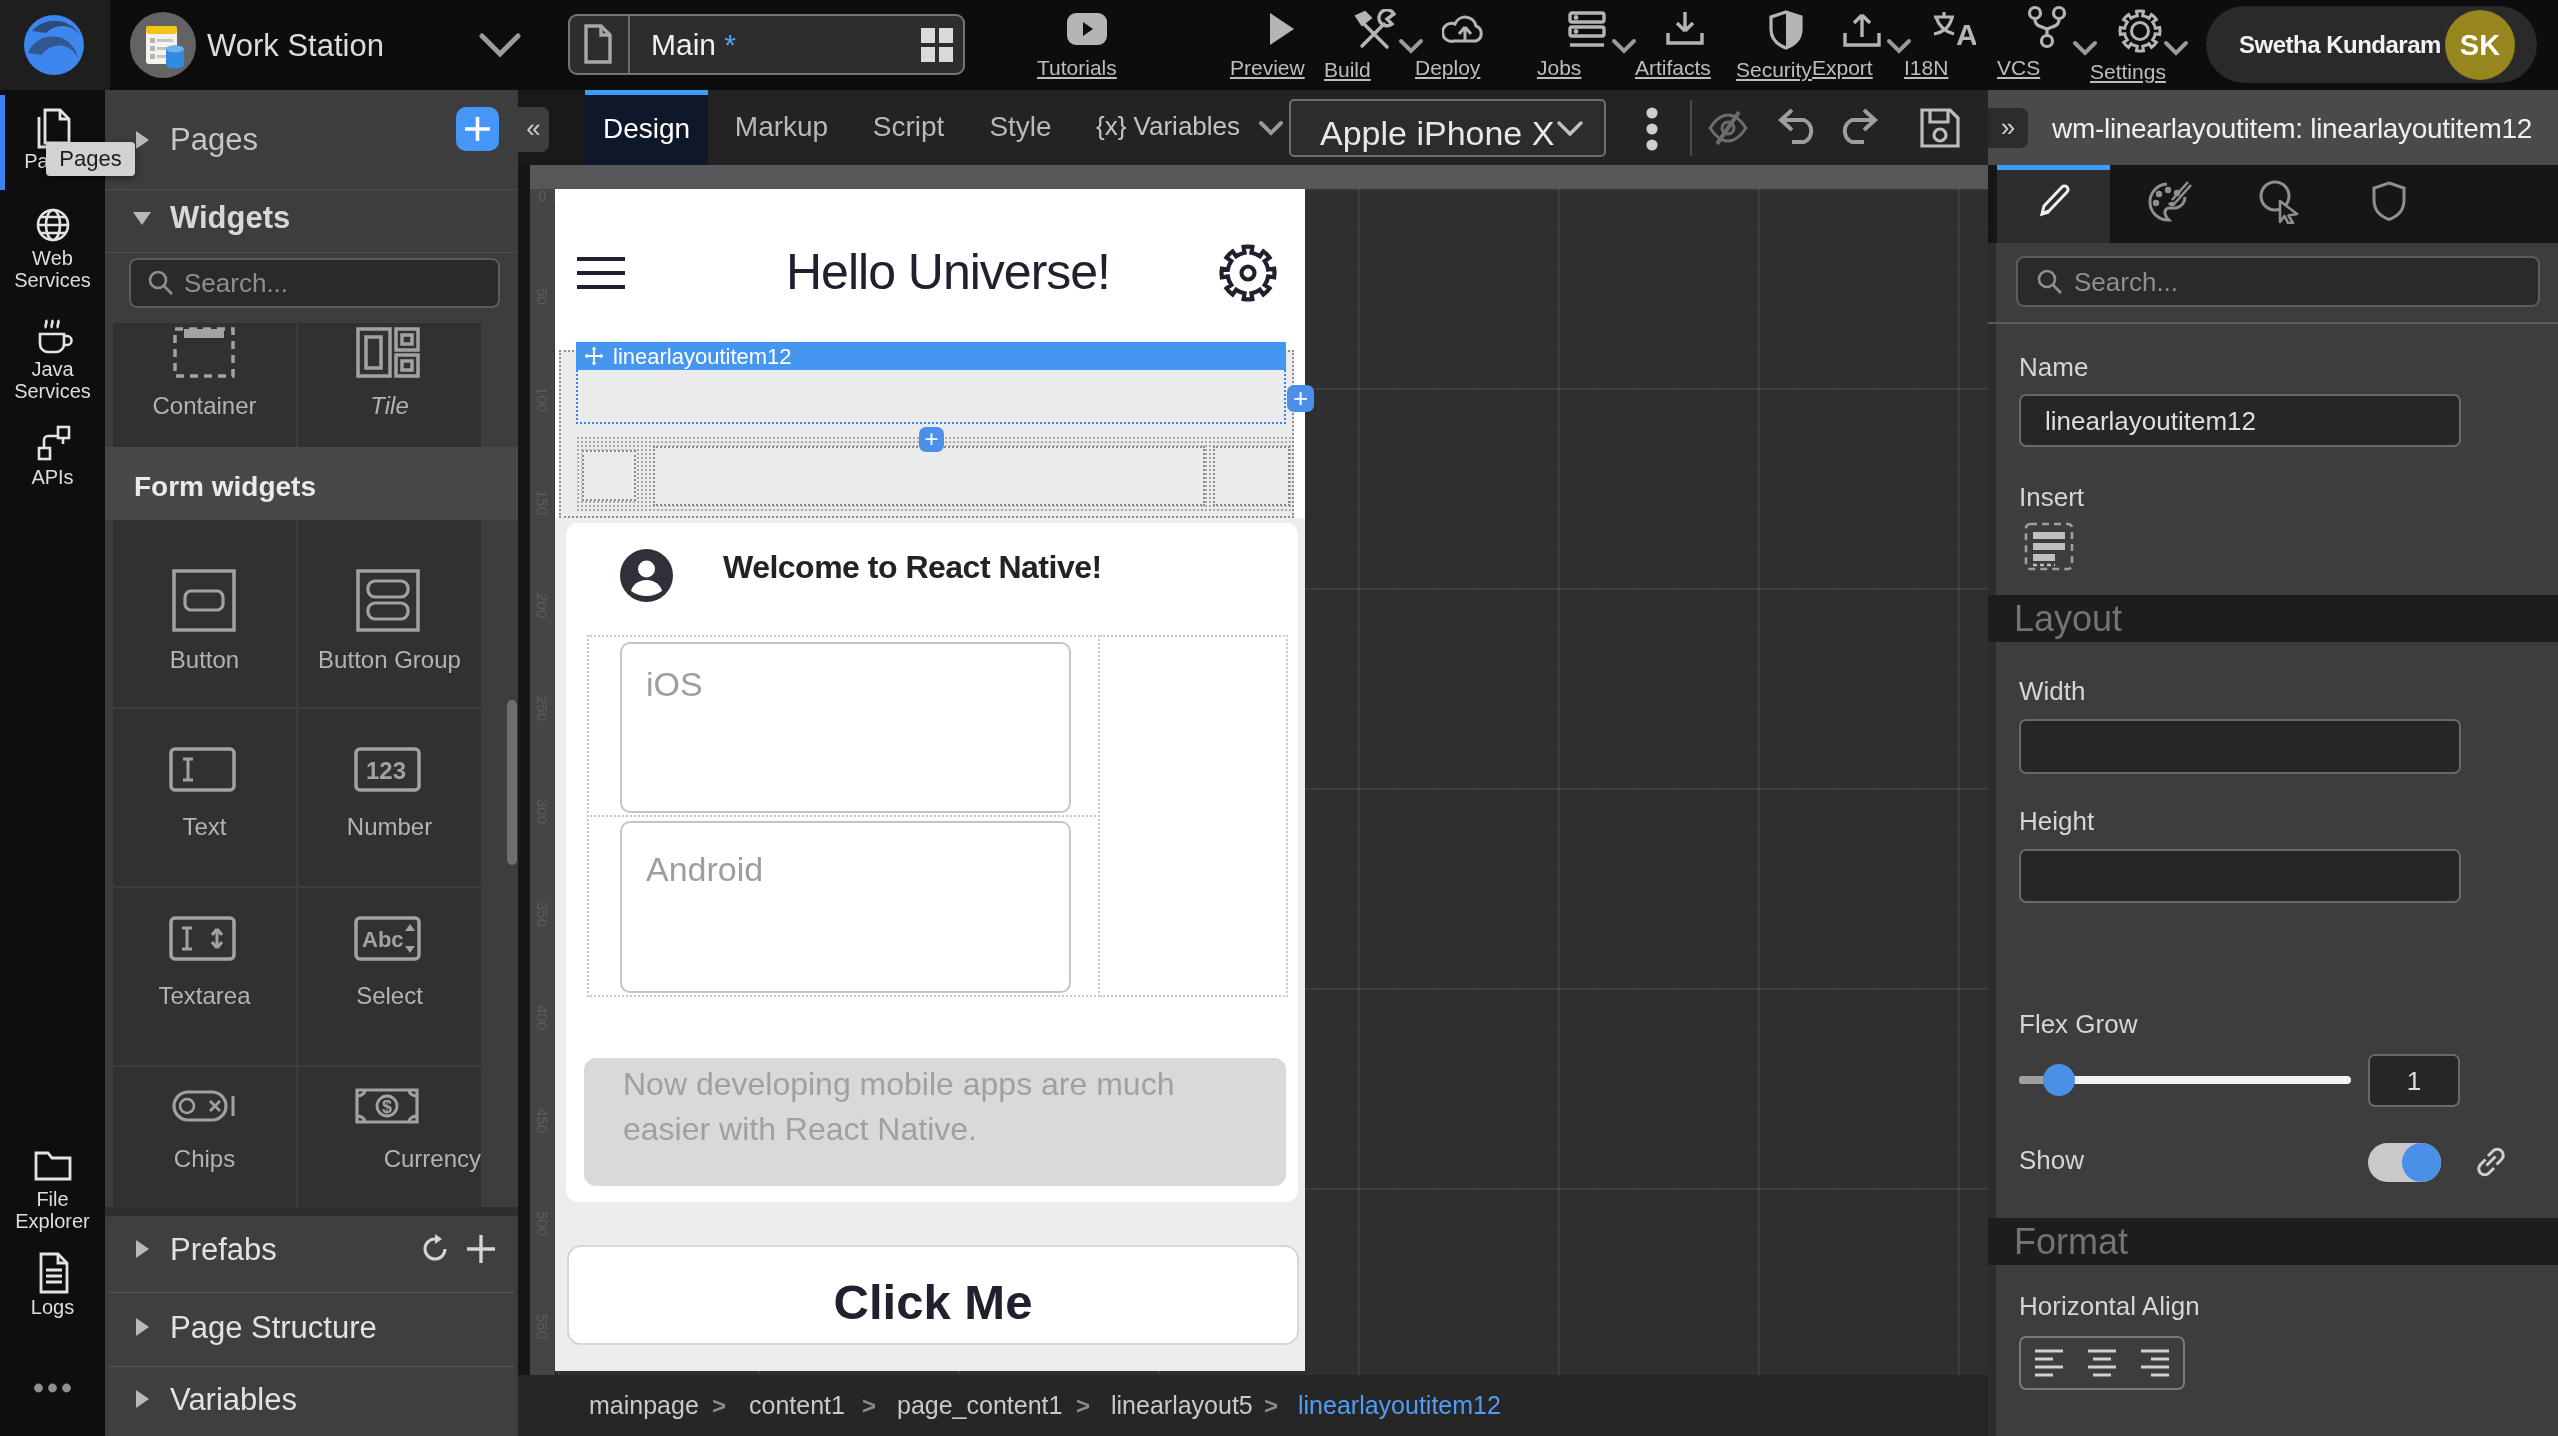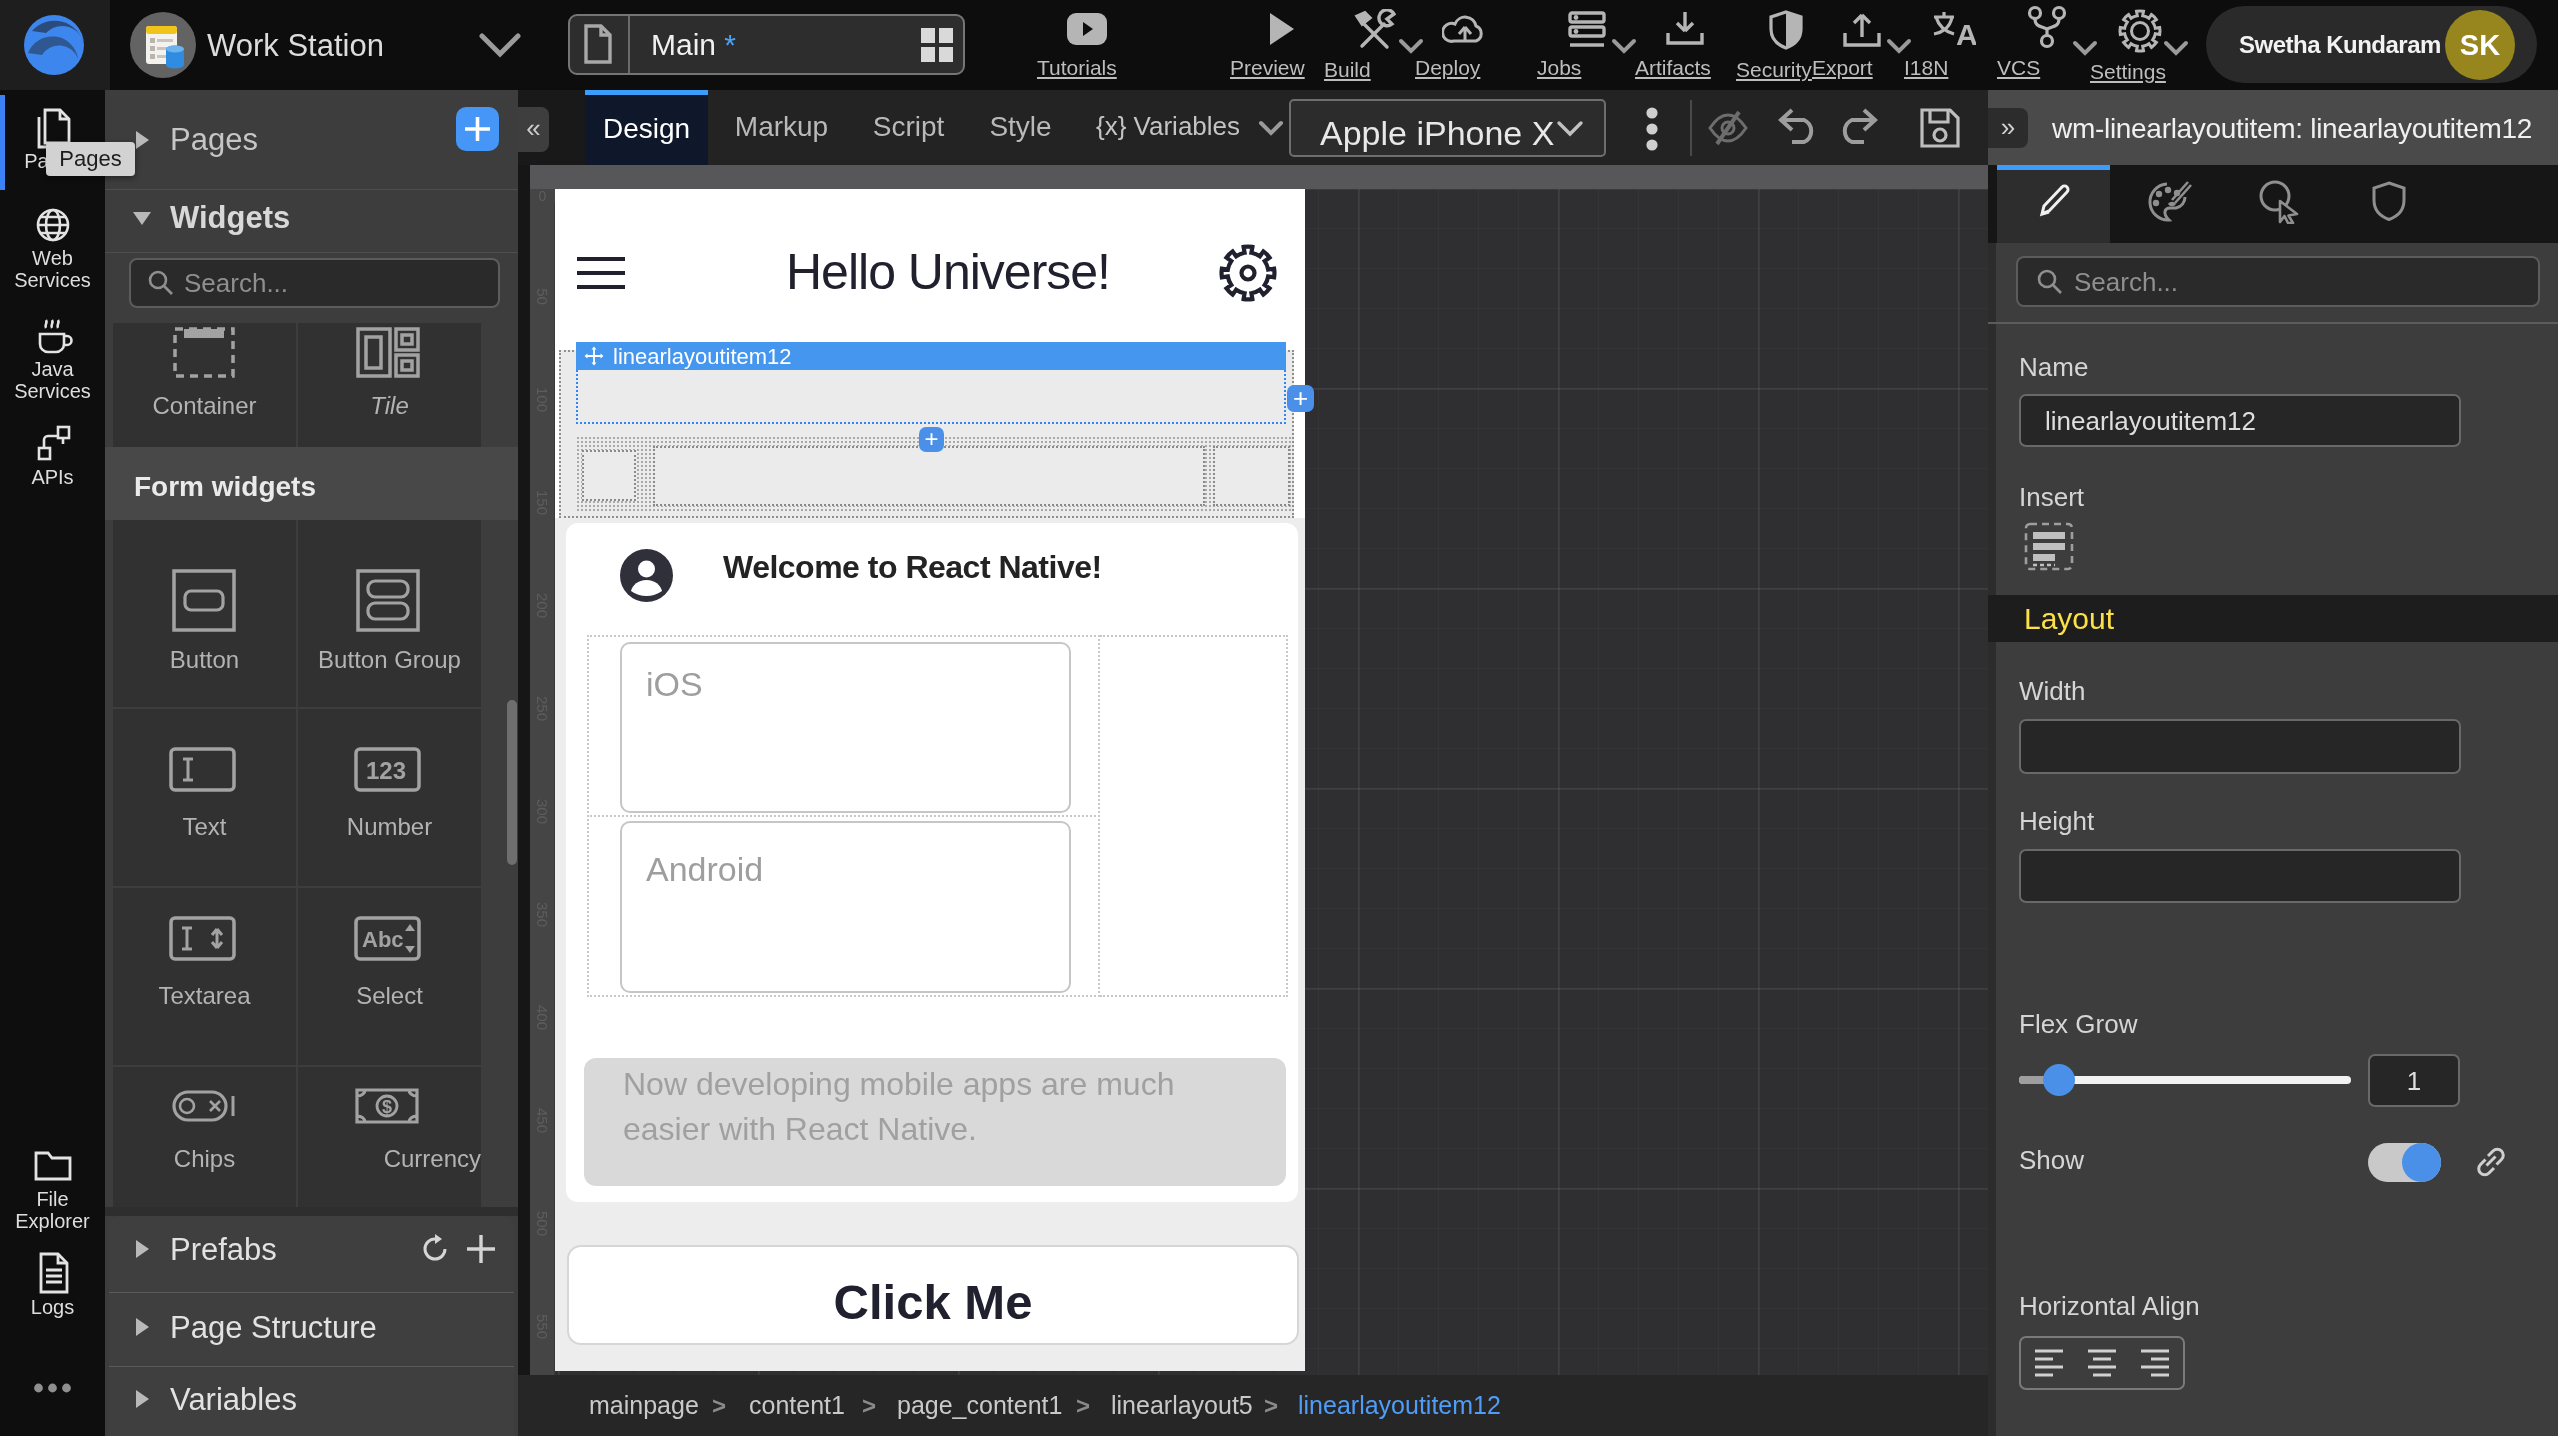--- a/index.html
+++ b/index.html
@@ -45,21 +45,21 @@
   #phone { left:555px; top:189px; width:750px; height:1182px; background:#fff; }
   .dotgray { border:2px dotted #8f8f8f; }
   .plusbtn { background:#4a90e8; border-radius:7px; color:#fff; text-align:center; }
 
   
   #crumbbar { left:518px; top:1375px; width:1470px; height:61px; background:#262626; color:#c9c9c9; font-size:25px; }
   .crumbsep { color:#8a8a8a; font-size:24px; font-weight:bold; }
 
   
   #rpanel { left:1988px; top:90px; width:570px; height:1346px; background:#3d3d3d; }
-  .rsec { position:absolute; left:0; width:570px; height:47px; background:#1d1d1d; color:#fde047; font-size:30px; line-height:47px; padding-left:36px; }
+  .rsec { position:absolute; left:0; width:570px; height:47px; background:#1d1d1d; color:#737373; font-size:36px; line-height:47px; padding-left:26px; }
   .rlabel { position:absolute; color:#d5d5d5; font-size:26px; }
   .rinput { position:absolute; background:#262626; border:2px solid #696969; border-radius:7px; color:#dedede; font-size:26px; }
 </style>
 </head>
 <body>
 <div id="root">
   <div class="abs" id="topbar"></div>
   <div class="abs" id="logocell">
     <svg class="abs" style="left:22px;top:13px" width="64" height="64" viewBox="0 0 64 64">
       <circle cx="32" cy="32" r="30" fill="#3d86ee"></circle>
@@ -586,20 +586,21 @@
   <div class="abs" style="left:2368px;top:1143px;width:73px;height:39px;border-radius:20px;background:#c9c9c9;"></div>
   <div class="abs" style="left:2402px;top:1143px;width:39px;height:39px;border-radius:50%;background:#4a90e8;"></div>
   <svg class="abs" style="left:2475px;top:1147px" width="32" height="30" viewBox="0 0 32 30">
       <g fill="none" stroke="#cfcfcf" stroke-width="3">
         <path d="M13 9 L18 4 A 6 6 0 0 1 26.5 12.5 L21.5 17.5"></path>
         <path d="M19 21 L14 26 A 6 6 0 0 1 5.5 17.5 L10.5 12.5"></path>
         <path d="M11.5 18.5 L20.5 9.5"></path>
       </g>
     </svg>
 
+  <div class="rsec" style="left:1988px;top:1218px;">Format</div>
   <div class="rlabel" style="left:2019px;top:1291px;">Horizontal Align</div>
   <div class="abs" style="left:2019px;top:1336px;width:166px;height:54px;border:2px solid #7a7a7a;border-radius:7px;"></div>
   <svg class="abs" style="left:2034px;top:1349px" width="30" height="28" viewBox="0 0 30 28">
       <g stroke="#d0d0d0" stroke-width="3">
         <path d="M1 2 H29 M1 10 H19 M1 18 H29 M1 26 H19"></path>
       </g>
     </svg>
   <svg class="abs" style="left:2087px;top:1349px" width="30" height="28" viewBox="0 0 30 28">
       <g stroke="#d0d0d0" stroke-width="3">
         <path d="M1 2 H29 M6 10 H24 M1 18 H29 M6 26 H24"></path>

